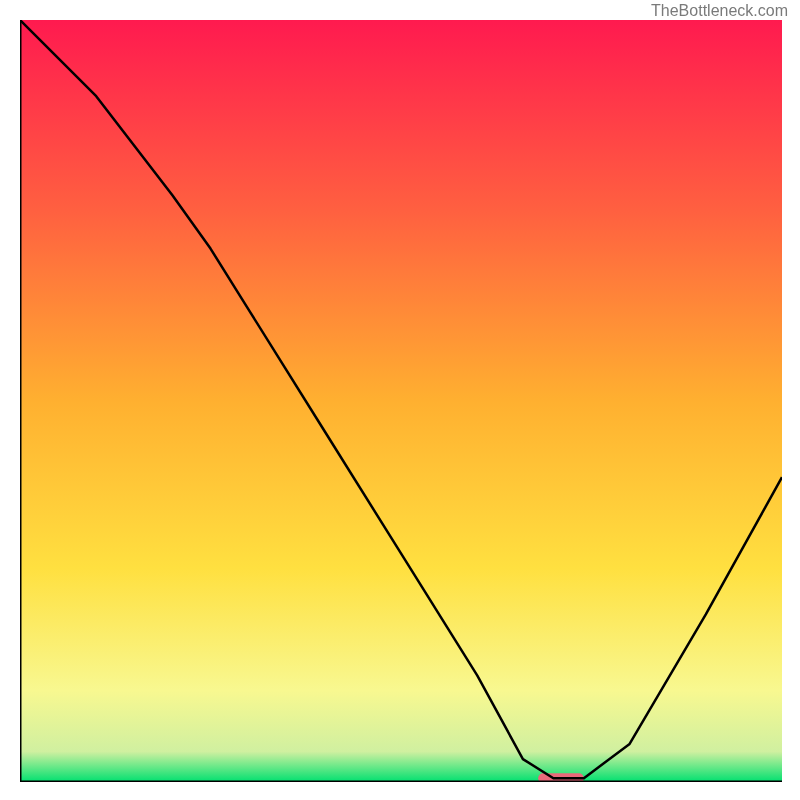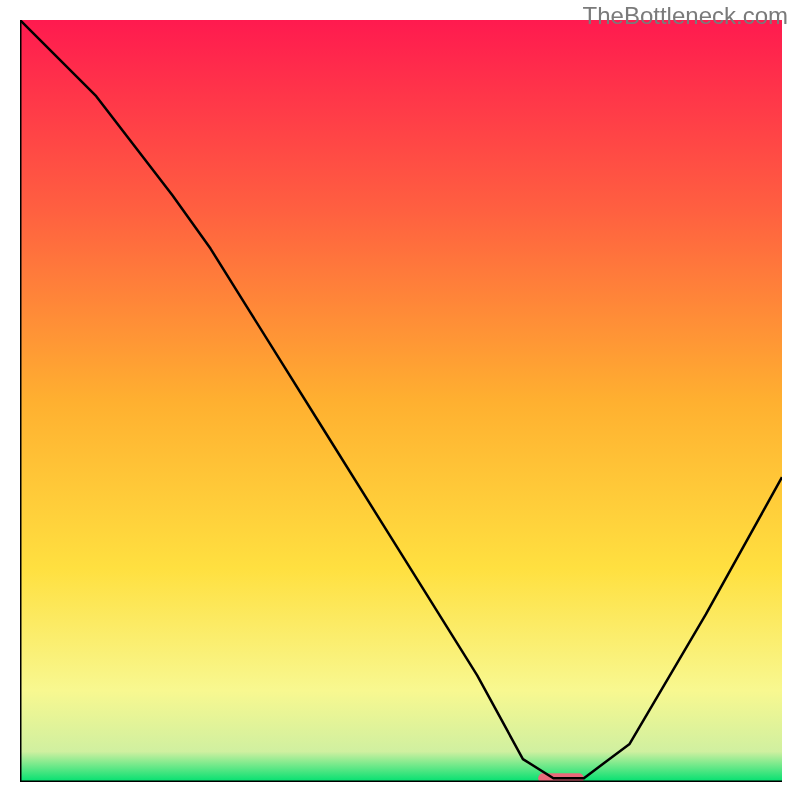--- a/index.html
+++ b/index.html
@@ -13,21 +13,21 @@
   .container {
     position: relative;
     width: 800px;
     height: 800px;
   }
   .watermark {
     position: absolute;
     top: 2px;
     right: 12px;
     color: #7a7a7a;
-    font-size: 24px;
+    font-size: 16px;
     font-weight: 500;
     z-index: 10;
   }
   .plot-area {
     position: absolute;
     left: 20px;
     top: 20px;
     width: 762px;
     height: 762px;
   }

